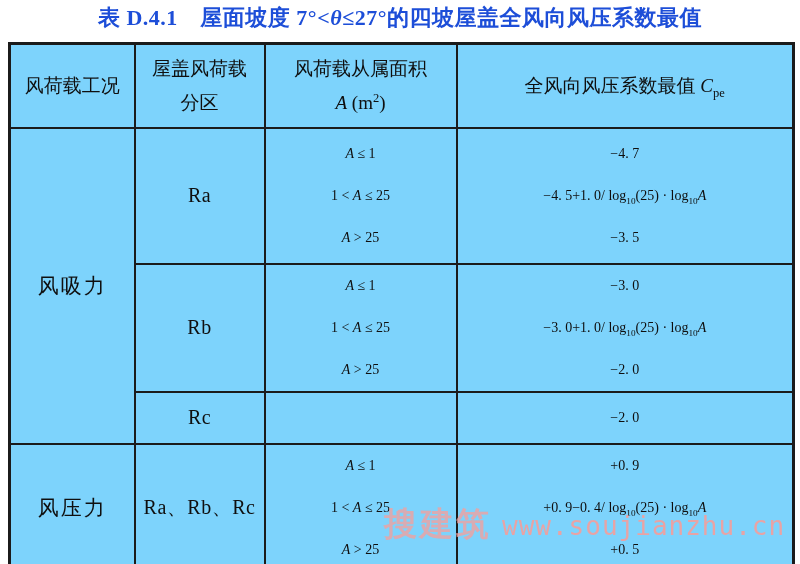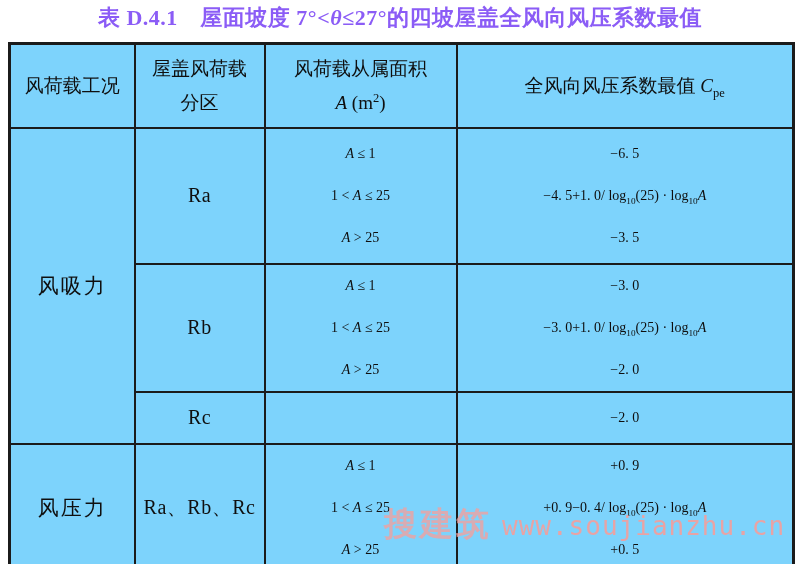--- a/index.html
+++ b/index.html
@@ -2,21 +2,21 @@
 <html><head>
 <meta charset="utf-8">
 <style>
   html,body{margin:0;padding:0;}
   body{
     width:800px;height:564px;position:relative;background:#ffffff;
     font-family:"Liberation Serif",serif;color:#101010;overflow:hidden;
   }
   .doc-title{
     position:absolute;top:3px;left:0;width:100%;text-align:center;
-    font-size:22px;font-weight:bold;color:#8b5cf6;letter-spacing:0.5px;
+    font-size:22px;font-weight:bold;color:#1d4ed8;letter-spacing:0.5px;
     white-space:nowrap;
   }
   .doc-title i{font-weight:bold;}
   table.main{
     position:absolute;left:8px;top:42px;width:784px;
     border-collapse:collapse;table-layout:fixed;background:#7dd3fc;
     border:3px solid #1b1b1b;
   }
   td{
     border:2px solid #1b1b1b;
@@ -72,21 +72,21 @@
 
   <tr class="row-ra">
     <td class="case-cell thick-bottom" rowspan="3">风吸力</td>
     <td class="zone-cell">Ra</td>
     <td class="lines">
       <div><i>A</i> ≤ 1</div>
       <div>1 &lt; <i>A</i> ≤ 25</div>
       <div><i>A</i> &gt; 25</div>
     </td>
     <td class="lines">
-      <div>−6. 5</div>
+      <div>−4. 7</div>
       <div>−4. 5+1. 0/ log<sub>10</sub>(25) · log<sub>10</sub><i>A</i></div>
       <div>−3. 5</div>
     </td>
   </tr>
 
   <tr class="row-rb">
     <td class="zone-cell">Rb</td>
     <td class="lines">
       <div><i>A</i> ≤ 1</div>
       <div>1 &lt; <i>A</i> ≤ 25</div>

